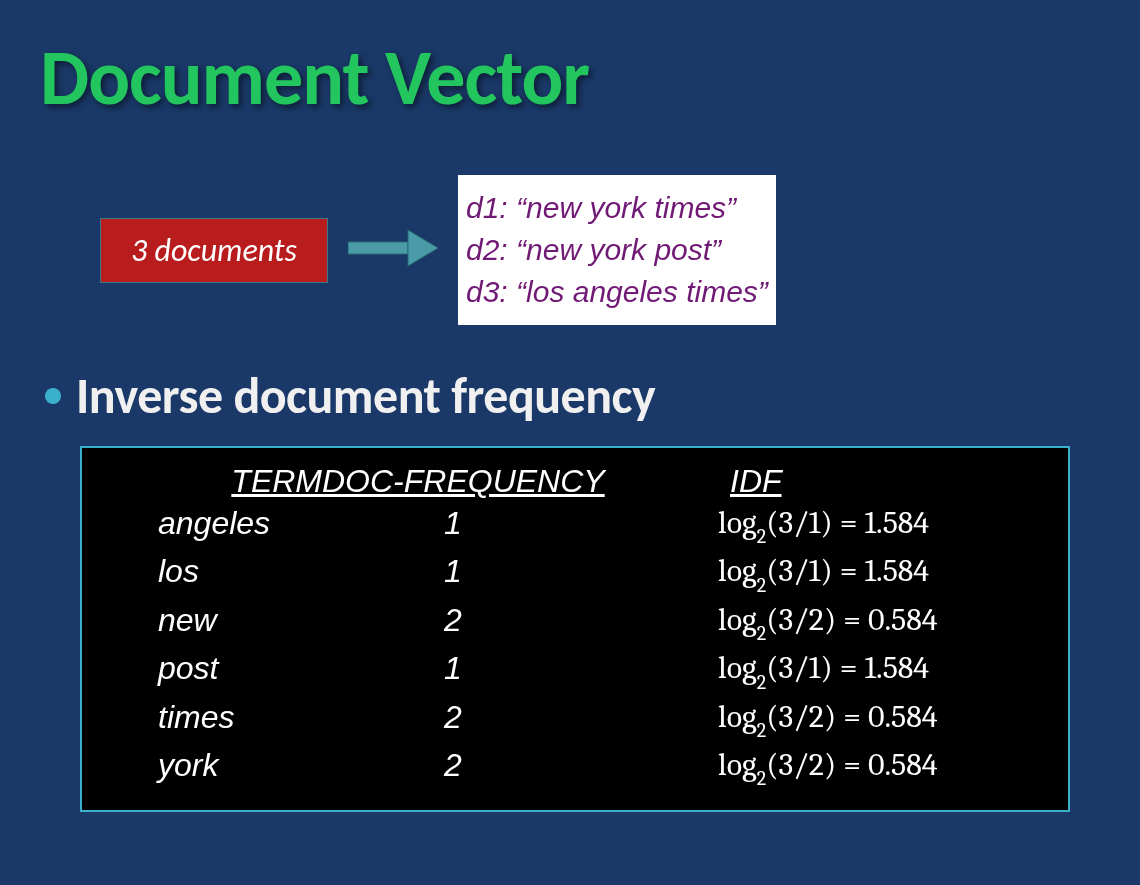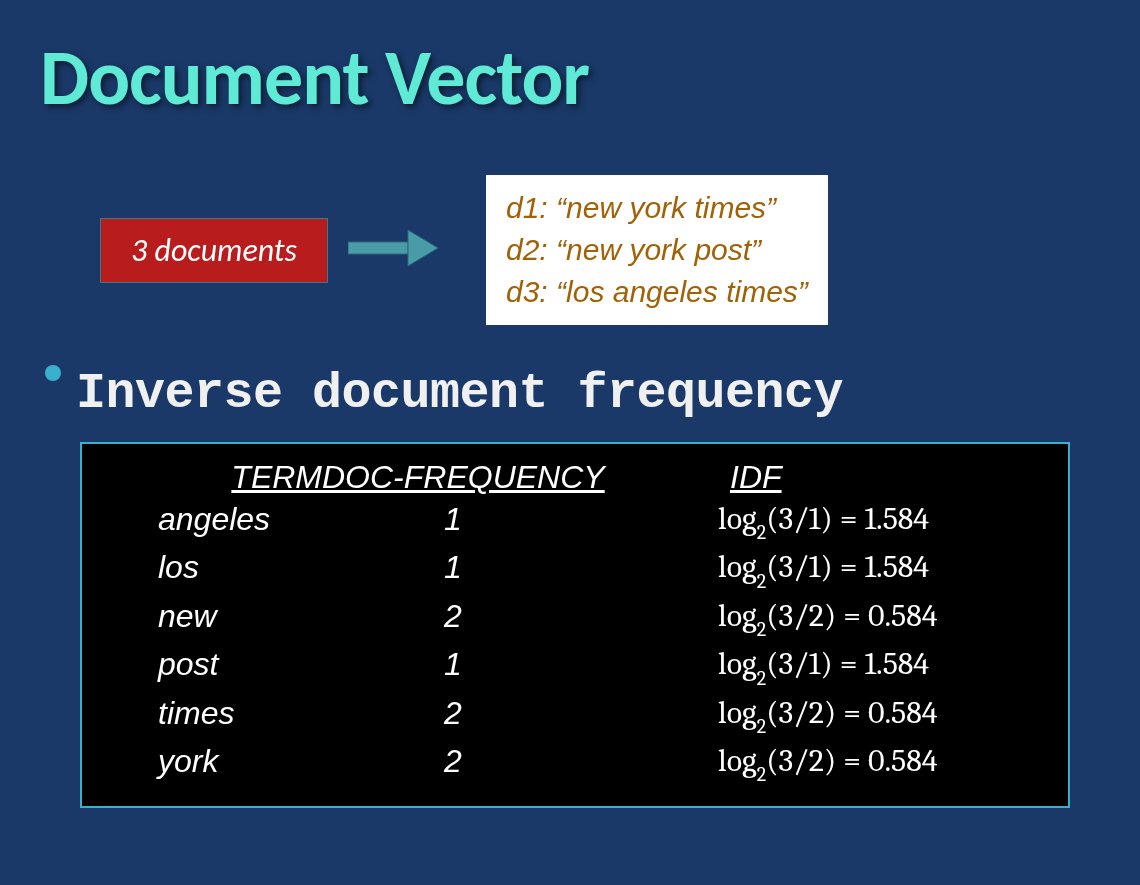--- a/index.html
+++ b/index.html
@@ -12,21 +12,21 @@
       height: 885px;
       background: #1a3968;
       font-family: 'Segoe UI', Calibri, Arial, sans-serif;
       color: white;
       padding: 30px 40px;
       position: relative;
     }
     .title {
       font-size: 78px;
       font-weight: bold;
-      color: #5eead4;
+      color: #22c55e;
       text-shadow: 3px 3px 6px rgba(0,0,0,0.5);
       letter-spacing: -1px;
       margin-bottom: 50px;
     }
     .diagram-row {
       display: flex;
       align-items: center;
       margin-left: 60px;
       margin-bottom: 40px;
     }
@@ -36,35 +36,34 @@
       font-style: italic;
       font-size: 32px;
       padding: 12px 30px;
       border: 1px solid #3a7a85;
     }
     .arrow {
       margin: 0 20px;
     }
     .docs-box {
       background: white;
-      color: #a16207;
-      padding: 12px 20px;
+      color: #701a75;
+      padding: 12px 8px;
       font-style: italic;
       font-size: 30px;
       font-family: Arial, sans-serif;
-      margin-left: 28px;
     }
     .docs-box .line {
       line-height: 1.4;
     }
     .bullet-row {
       display: flex;
+      align-items: center;
       margin-top: 30px;
       margin-bottom: 20px;
-      font-family: Liberation Mono, monospace;
     }
     .bullet-dot {
       width: 16px;
       height: 16px;
       background: #3ab0cc;
       border-radius: 50%;
       margin-right: 15px;
       margin-left: 5px;
     }
     .bullet-text {

